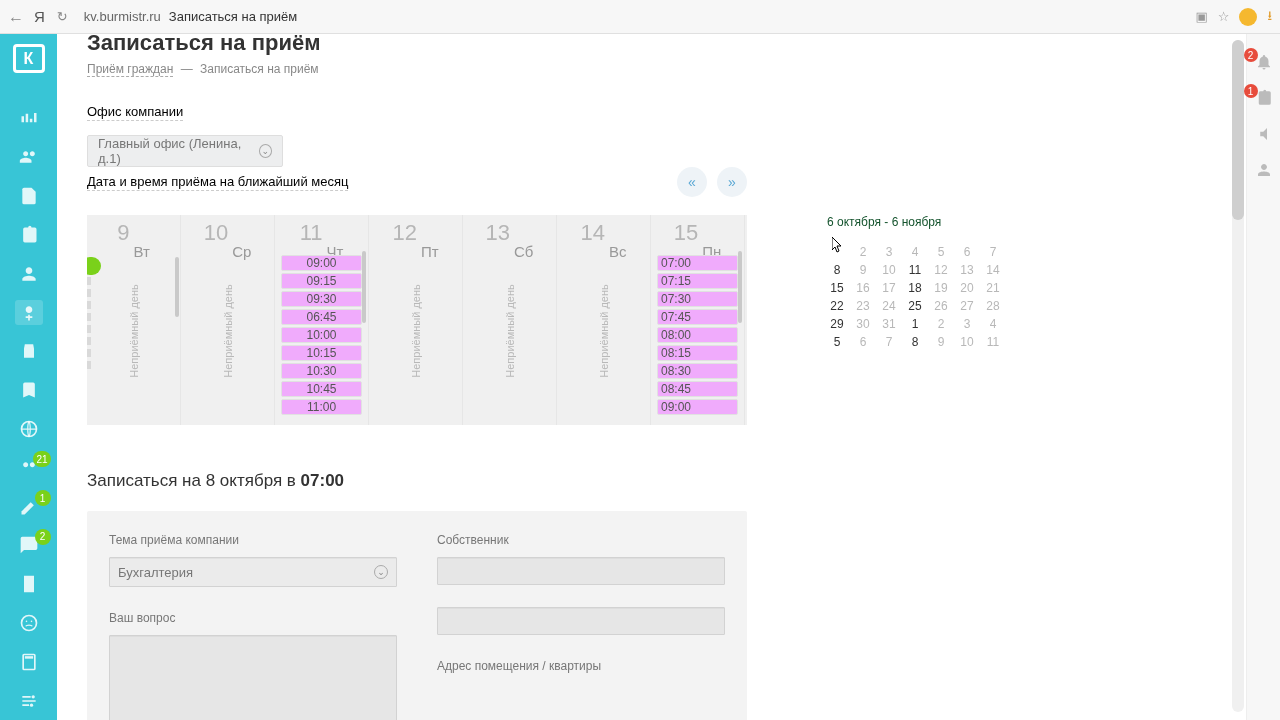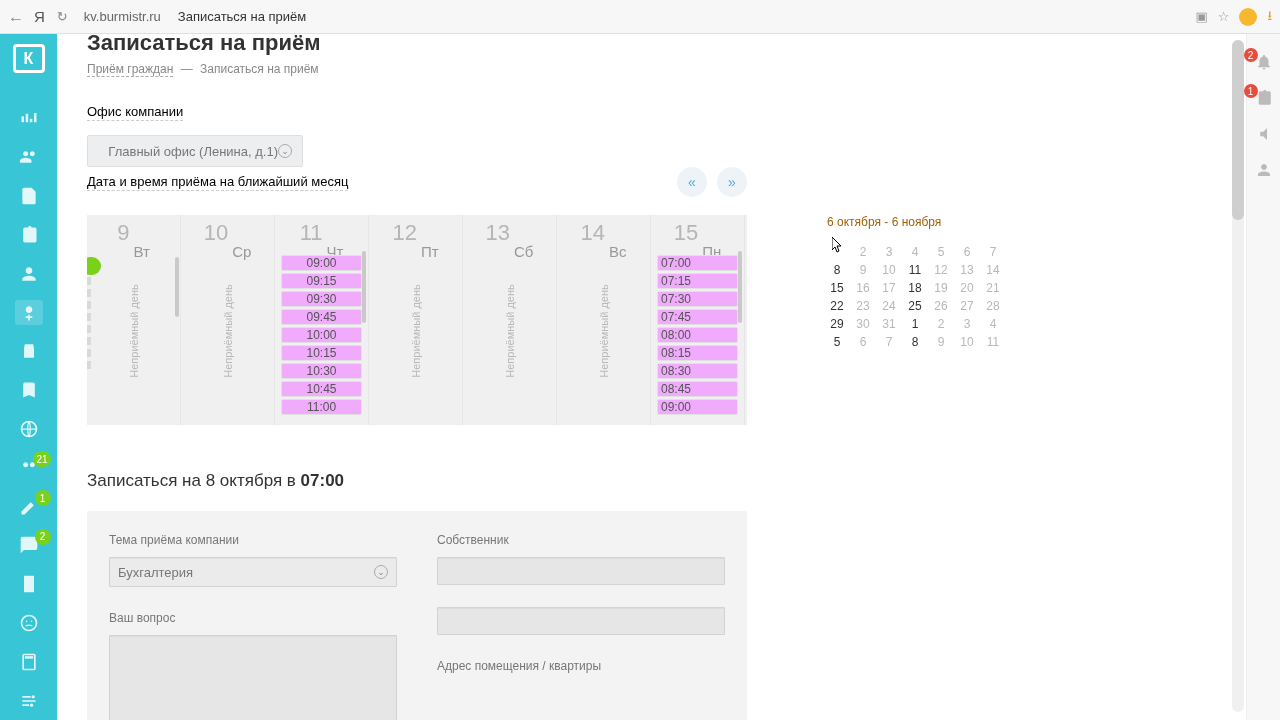--- a/index.html
+++ b/index.html
@@ -2,21 +2,21 @@
 <html><head>
 <meta charset="utf-8">
 <style>
 * { box-sizing: border-box; margin: 0; padding: 0; }
 body { font-family: 'Segoe UI', Tahoma, sans-serif; font-size: 13px; color: #444; background: #fff; overflow: hidden; width: 1280px; height: 720px; position: relative; }
 
 .browser-bar { height: 34px; background: #f7f7f7; border-bottom: 1px solid #e0e0e0; display: flex; align-items: center; padding: 0 8px; gap: 10px; }
 .browser-bar .back { color: #888; font-size: 16px; }
 .browser-bar .ya { font-size: 15px; color: #555; }
 .browser-bar .refresh { color: #888; margin-left: 2px; }
-.addrwrap { flex: 1; display: flex; align-items: center; gap: 17px; padding-left: 6px; }
+.addrwrap { flex: 1; display: flex; align-items: center; gap: 8px; padding-left: 6px; }
 .addr-domain { color: #666; }
 .addr-title { color: #333; }
 .browser-right { display: flex; gap: 10px; align-items: center; color: #999; }
 .browser-right .face { width: 18px; height: 18px; border-radius: 50%; background: #f5b82f; }
 
 .workspace { position: absolute; top: 34px; left: 0; right: 0; bottom: 0; display: flex; }
 
 .sidebar-left { width: 57px; background: #38c5d6; display: flex; flex-direction: column; align-items: center; padding-top: 10px; }
 .sidebar-left .logo { width: 32px; height: 32px; border: 3px solid #fff; border-radius: 4px; display: flex; align-items: center; justify-content: center; color: #fff; font-weight: bold; font-size: 16px; margin-bottom: 26px; }
 .lnav-item { width: 28px; height: 28px; margin: 7px 0; display: flex; align-items: center; justify-content: center; position: relative; }
@@ -24,21 +24,21 @@
 .lnav-item.active { background: rgba(255,255,255,0.18); border-radius: 3px; }
 .lnav-badge { position: absolute; right: -8px; top: -4px; background: #7ad11a; color: #fff; font-size: 10px; min-width: 16px; height: 16px; border-radius: 8px; display: flex; align-items: center; justify-content: center; padding: 0 3px; }
 
 .main { flex: 1; overflow: auto; padding: 0 30px 30px 30px; position: relative; }
 .page-title { font-size: 22px; color: #333; margin-top: -4px; }
 .breadcrumb { margin-top: 6px; font-size: 12px; color: #888; }
 .breadcrumb .crumb-link { border-bottom: 1px dashed #aaa; }
 .crumb-sep { margin: 0 4px; }
 
 .section-label { font-size: 13px; color: #000000; margin-top: 28px; border-bottom: 1px dashed #ccc; display: inline-block; padding-bottom: 1px; }
-.select-box { margin-top: 14px; width: 216px; height: 32px; background: #edeeef; border: 1px solid #dedede; border-radius: 2px; display: flex; align-items: center; padding: 0 10px; justify-content: flex-end; color: #777; font-size: 13px; }
+.select-box { margin-top: 14px; width: 196px; height: 32px; background: #edeeef; border: 1px solid #dedede; border-radius: 2px; display: flex; align-items: center; padding: 0 10px; justify-content: flex-start; color: #777; font-size: 13px; }
 .chev { width: 14px; height: 14px; border: 1px solid #aaa; border-radius: 50%; display: flex; align-items: center; justify-content: center; font-size: 9px; color: #888; }
 
 .date-row { display: flex; align-items: center; justify-content: space-between; width: 660px; }
 .nav-circles { display: flex; gap: 10px; }
 .nav-circle { width: 30px; height: 30px; border-radius: 50%; background: #eef3f7; display: flex; align-items: center; justify-content: center; color: #5aa8d4; font-size: 14px; }
 
 .schedule-container { display: flex; margin-top: 18px; gap: 80px; align-items: flex-start; }
 .schedule { display: flex; width: 660px; background: #f0f0f0; overflow: hidden; position: relative; }
 .day-col { flex: 0 0 94px; border-right: 1px solid #e6e6e6; min-height: 210px; position: relative; }
 .day-head { height: 36px; display: flex; align-items: center; justify-content: center; gap: 4px; background: #f0f0f0; }
@@ -48,21 +48,21 @@
 .slots { padding: 4px 6px; max-height: 164px; overflow: hidden; position: relative; }
 .slot { height: 16px; display: flex; align-items: center; justify-content: center; font-size: 12px; color: #555; background: #f0abfc; border: 1px solid #e1e1e1; margin-bottom: 2px; border-radius: 2px; }
 .slot.cut { justify-content: flex-start; padding-left: 3px; overflow: hidden; }
 .green-stub { position: absolute; left: -6px; top: 42px; width: 20px; height: 18px; background: #7ad11a; border-radius: 9px; }
 .tiny-stubs { position: absolute; left: 0; top: 62px; display: flex; flex-direction: column; gap: 4px; }
 .tiny-stubs div { width: 4px; height: 8px; background: #d9d9d9; }
 .small-scroll { position: absolute; right: 1px; top: 42px; width: 4px; height: 60px; background: #c9c9c9; border-radius: 2px; }
 .slots-scroll { position: absolute; right: 2px; top: 36px; width: 4px; height: 72px; background: #c9c9c9; border-radius: 2px; }
 
 .mini-cal { width: 200px; font-size: 12px; color: #888; }
-.mini-cal .range { margin-bottom: 16px; color: #a16207; }
+.mini-cal .range { margin-bottom: 16px; color: #14532d; }
 .cal-grid { display: grid; grid-template-columns: repeat(7, 20px); gap: 4px 6px; text-align: center; }
 .cal-cell { color: #b8b8b8; font-size: 12px; }
 .cal-cell.avail { color: #333; }
 
 .book-title-row { margin-top: 46px; font-size: 17px; color: #333; }
 .book-title-row b { font-weight: 700; }
 .form-panel { margin-top: 20px; background: #f3f3f3; padding: 20px 22px 26px 22px; width: 660px; display: flex; gap: 40px; border-radius: 2px; }
 .form-col { flex: 1; display: flex; flex-direction: column; }
 .form-label { font-size: 12px; color: #777; margin-top: 2px; margin-bottom: 10px; }
 .field { width: 100%; height: 28px; background: #e6e6e6; border: 1px solid #d2d2d2; border-radius: 1px; margin-bottom: 22px; box-shadow: inset 0 1px 0 rgba(0,0,0,0.04); }
@@ -244,21 +244,21 @@
           </div>
           <div class="day-col">
             <div class="day-head">
               <span class="day-num">11</span>
               <span class="day-name">Чт</span>
             </div>
             <div class="slots">
               <div class="slot">09:00</div>
               <div class="slot">09:15</div>
               <div class="slot">09:30</div>
-              <div class="slot">09:45</div>
+              <div class="slot">06:45</div>
               <div class="slot">10:00</div>
               <div class="slot">10:15</div>
               <div class="slot">10:30</div>
               <div class="slot">10:45</div>
               <div class="slot">11:00</div>
             </div>
             <div class="slots-scroll"></div>
           </div>
           <div class="day-col">
             <div class="day-head">

